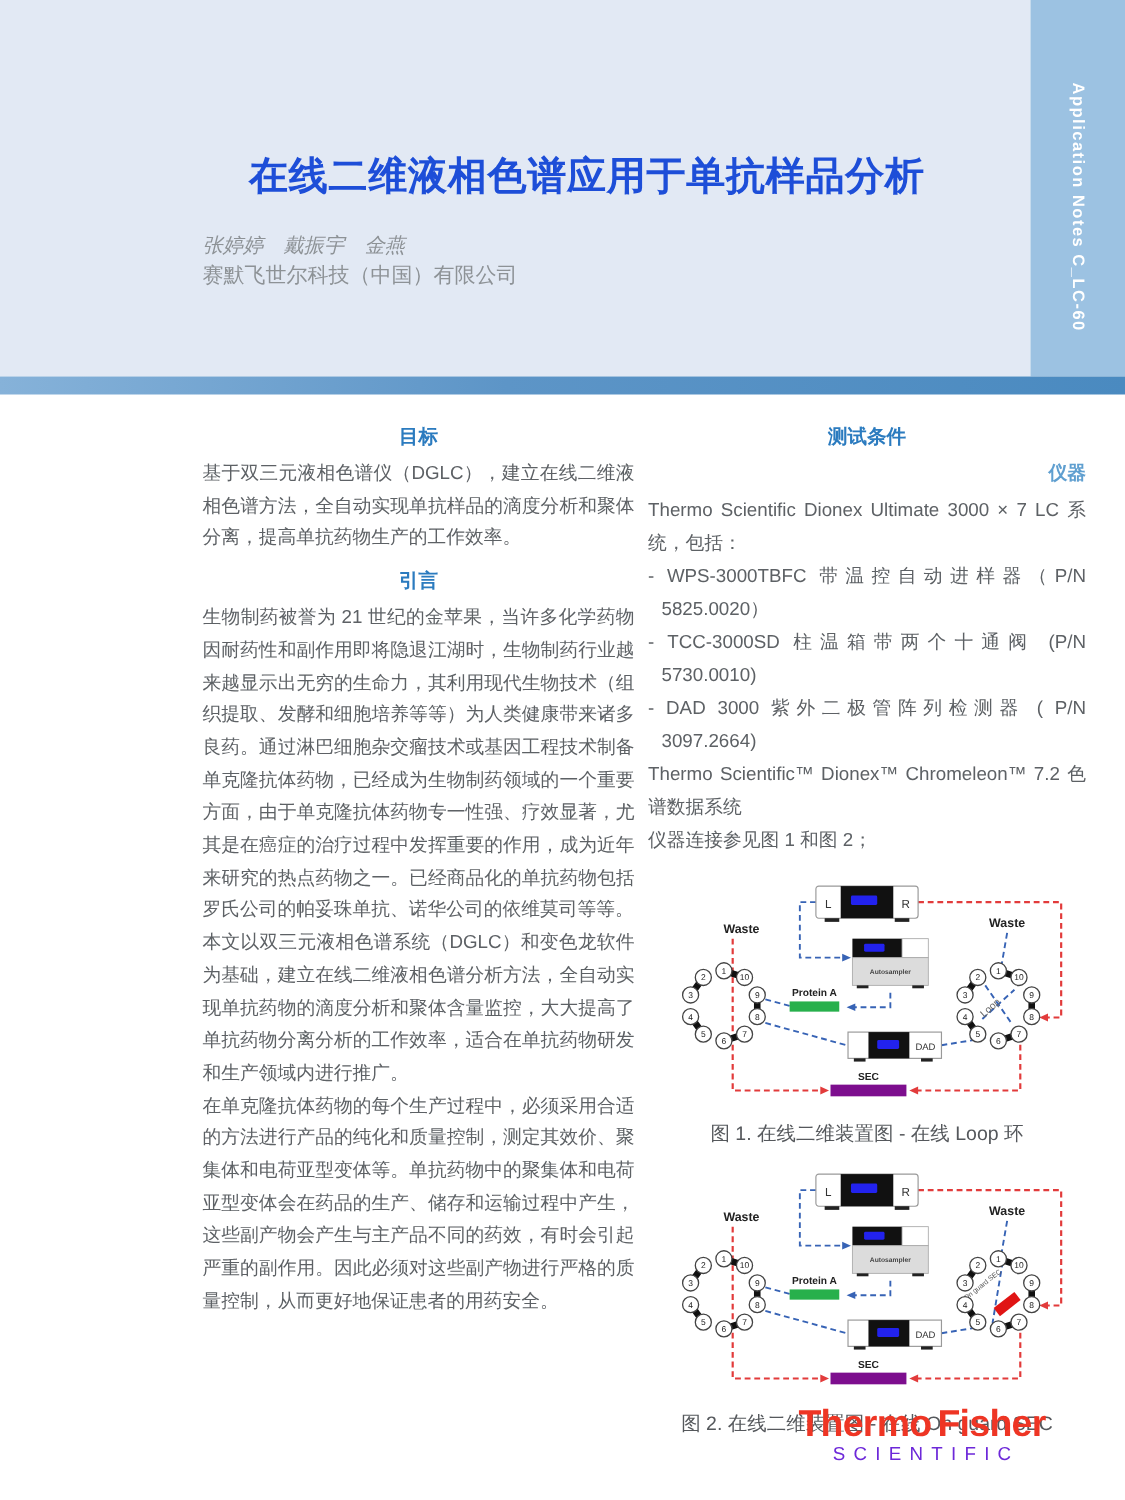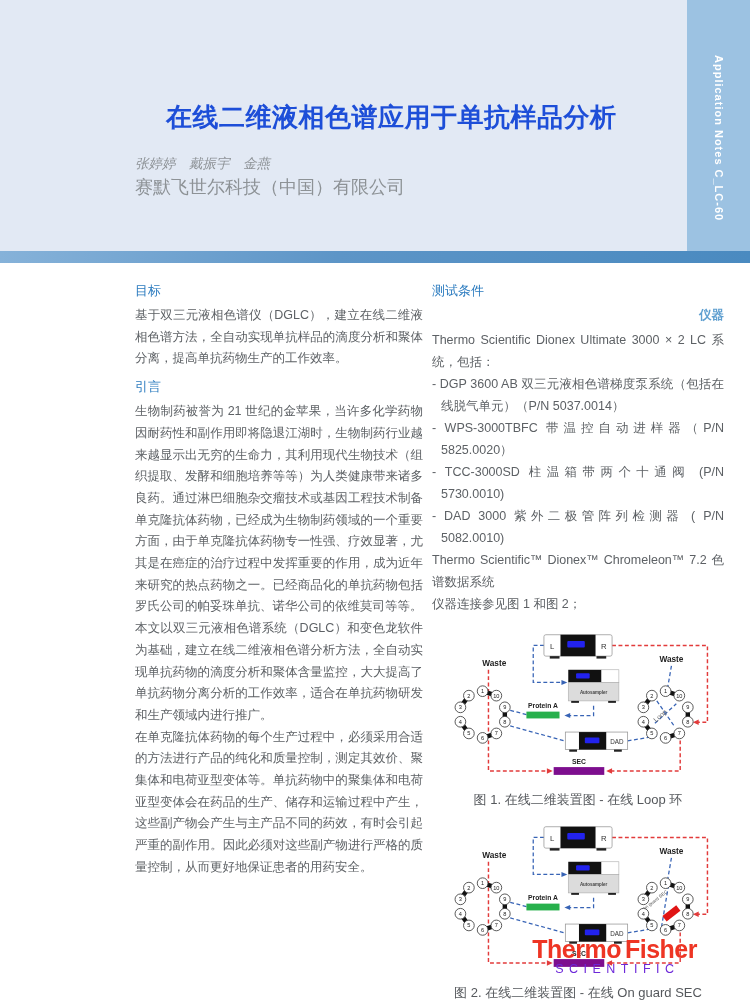--- a/index.html
+++ b/index.html
@@ -14,26 +14,26 @@
     writing-mode:vertical-rl;text-orientation:mixed;
     color:#ffffff;font-weight:bold;font-size:11px;letter-spacing:1px;
     position:absolute;top:55px;left:50%;transform:translateX(-50%);
     white-space:nowrap;
   }
   .band{position:absolute;top:251px;left:0;width:750px;height:12px;
     background:linear-gradient(90deg,#86b2d9 0%,#5d95c7 45%,#4a8ac0 100%);}
   .doc-title{position:absolute;top:100px;left:135px;width:540px;
     font-size:26px;font-weight:bold;color:#1d4ed8;letter-spacing:0.5px;margin-left:31px;}
   .authors{position:absolute;top:155px;left:135px;font-size:13.5px;color:#8d9296;font-style:italic;}
-  .company{position:absolute;top:175px;left:135px;font-size:18px;color:#8d9296;}
+  .company{position:absolute;top:175px;left:135px;font-size:14px;color:#8d9296;}
   
   .col{position:absolute;top:281px;font-size:12.5px;color:#5d6165;}
   .col-left{left:135px;width:288px;}
   .col-right{left:432px;width:292px;}
-  .sec-heading{font-size:13px;font-weight:normal;color:#2b7bbf;margin:0 0 4px 0;line-height:20px;}
+  .sec-heading{font-size:13px;font-weight:bold;color:#2b7bbf;margin:0 0 4px 0;line-height:20px;text-align:center;}
   .sub-heading{font-size:12.5px;color:#5f9fd0;margin:0 0 3px 0;line-height:21px;text-align:right;}
   .col p{margin:0;line-height:21.7px;text-align:justify;}
   .col-left .gap{height:7px;}
   .inst-list{list-style:none;margin:0;padding:0;}
   .inst-list li{line-height:22px;padding-left:9px;text-indent:-9px;text-align:justify;}
   .col-right p{line-height:22px;}
   
   .figure{margin-top:10px;}
   .fig-svg{display:block;width:292px;height:auto;}
   .fig-caption{font-size:13px;color:#55585c;text-align:center;margin:2px 0 6px 0;line-height:15px;}
@@ -107,26 +107,25 @@
   <div class="gap"></div>
   <h3 class="sec-heading">引言</h3>
   <p>生物制药被誉为 21 世纪的金苹果，当许多化学药物因耐药性和副作用即将隐退江湖时，生物制药行业越来越显示出无穷的生命力，其利用现代生物技术（组织提取、发酵和细胞培养等等）为人类健康带来诸多良药。通过淋巴细胞杂交瘤技术或基因工程技术制备单克隆抗体药物，已经成为生物制药领域的一个重要方面，由于单克隆抗体药物专一性强、疗效显著，尤其是在癌症的治疗过程中发挥重要的作用，成为近年来研究的热点药物之一。已经商品化的单抗药物包括罗氏公司的帕妥珠单抗、诺华公司的依维莫司等等。</p>
   <p>本文以双三元液相色谱系统（DGLC）和变色龙软件为基础，建立在线二维液相色谱分析方法，全自动实现单抗药物的滴度分析和聚体含量监控，大大提高了单抗药物分离分析的工作效率，适合在单抗药物研发和生产领域内进行推广。</p>
   <p>在单克隆抗体药物的每个生产过程中，必须采用合适的方法进行产品的纯化和质量控制，测定其效价、聚集体和电荷亚型变体等。单抗药物中的聚集体和电荷亚型变体会在药品的生产、储存和运输过程中产生，这些副产物会产生与主产品不同的药效，有时会引起严重的副作用。因此必须对这些副产物进行严格的质量控制，从而更好地保证患者的用药安全。</p>
 </div>
 
 <div class="col col-right">
   <h3 class="sec-heading">测试条件</h3>
   <h4 class="sub-heading">仪器</h4>
-  <p>Thermo Scientific Dionex Ultimate 3000 × 2 LC 系统，包括：</p>
+  <p>Thermo Scientific Dionex Ultimate 3000 × 7 LC 系统，包括：</p>
   <ul class="inst-list">
-    <li>- DGP 3600 AB 双三元液相色谱梯度泵系统（包括在线脱气单元）（P/N 5037.0014）</li>
     <li>- WPS-3000TBFC 带温控自动进样器（P/N 5825.0020）</li>
     <li>- TCC-3000SD 柱温箱带两个十通阀 (P/N 5730.0010)</li>
-    <li>- DAD 3000 紫外二极管阵列检测器 ( P/N 5082.0010)</li>
+    <li>- DAD 3000 紫外二极管阵列检测器 ( P/N 3097.2664)</li>
   </ul>
   <p>Thermo Scientific™ Dionex™ Chromeleon™ 7.2 色谱数据系统</p>
   <p>仪器连接参见图 1 和图 2；</p>
 
   <div class="figure">
     <svg class="fig-svg" viewBox="0 0 300 170">
 
       <path class="dash-red" d="M185,21 H283 V100 H271"></path>
       <polygon class="arrow-red" points="268,100 274,97.2 274,102.8"></polygon>
       <path class="dash-red" d="M255,112 V150 H183"></path>

